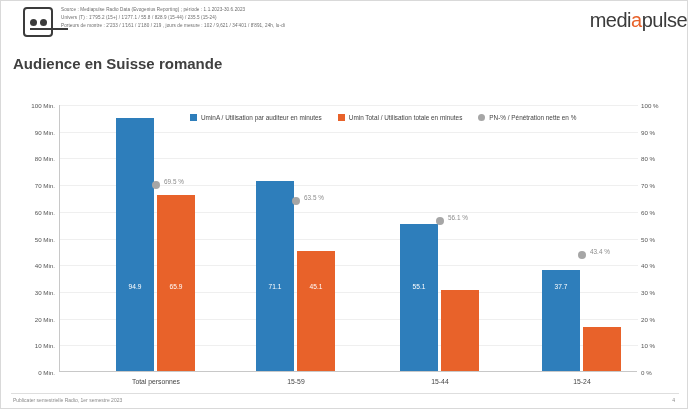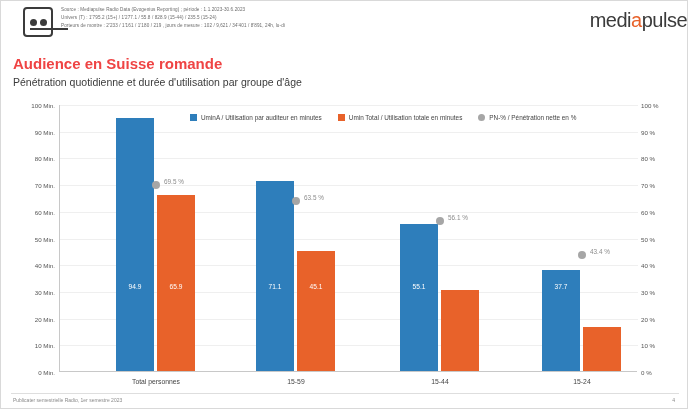--- a/index.html
+++ b/index.html
@@ -45,21 +45,21 @@
   .src-block div { white-space: nowrap; }
   .brand {
     position: absolute; right: 14px; top: 8px;
     font-size: 20px; letter-spacing: -0.5px; color: #3b3b3b;
   }
   .brand .mark { color: #e8622a; font-weight: 400; }
 
   
   .title {
     position: absolute; left: 12px; top: 54px;
-    font-size: 15px; font-weight: bold; color: #ef4444;
+    font-size: 15px; font-weight: bold; color: #404040;
   }
   .subtitle {
     position: absolute; left: 12px; top: 75px;
     font-size: 10.5px; color: #3b3b3b;
   }
 
   
   .chart {
     position: absolute;
     left: 14px; top: 100px;
@@ -166,21 +166,20 @@
     <div class="src-block">
       <div>Source : Mediapulse Radio Data (Evogenius Reporting) ; période : 1.1.2023-30.6.2023</div>
       <div>Univers (T) : 1'795.2 (15+) / 1'277.1 / 55.8 / 828.9 (15-44) / 235.5 (15-24)</div>
       <div>Porteurs de montre : 2'233 / 1'161 / 1'180 / 219 , jours de mesure : 102 / 9,621 / 34'401 / 8'891, 24h, lu-di</div>
     </div>
 
     <div class="brand"><span>medi</span><span class="mark">a</span><span>pulse</span></div>
   </div>
 
   <div class="title">Audience en Suisse romande</div>
-  <div class="subtitle">Pénétration quotidienne et durée d'utilisation par groupe d'âge</div>
 
   <div class="chart">
 
     <div class="axis-l" id="axisL">
         <div class="tick" style="top: 4px;">100 Min.</div>
         <div class="tick" style="top: 30.7px;">90 Min.</div>
         <div class="tick" style="top: 57.4px;">80 Min.</div>
         <div class="tick" style="top: 84.1px;">70 Min.</div>
         <div class="tick" style="top: 110.8px;">60 Min.</div>
         <div class="tick" style="top: 137.5px;">50 Min.</div>

